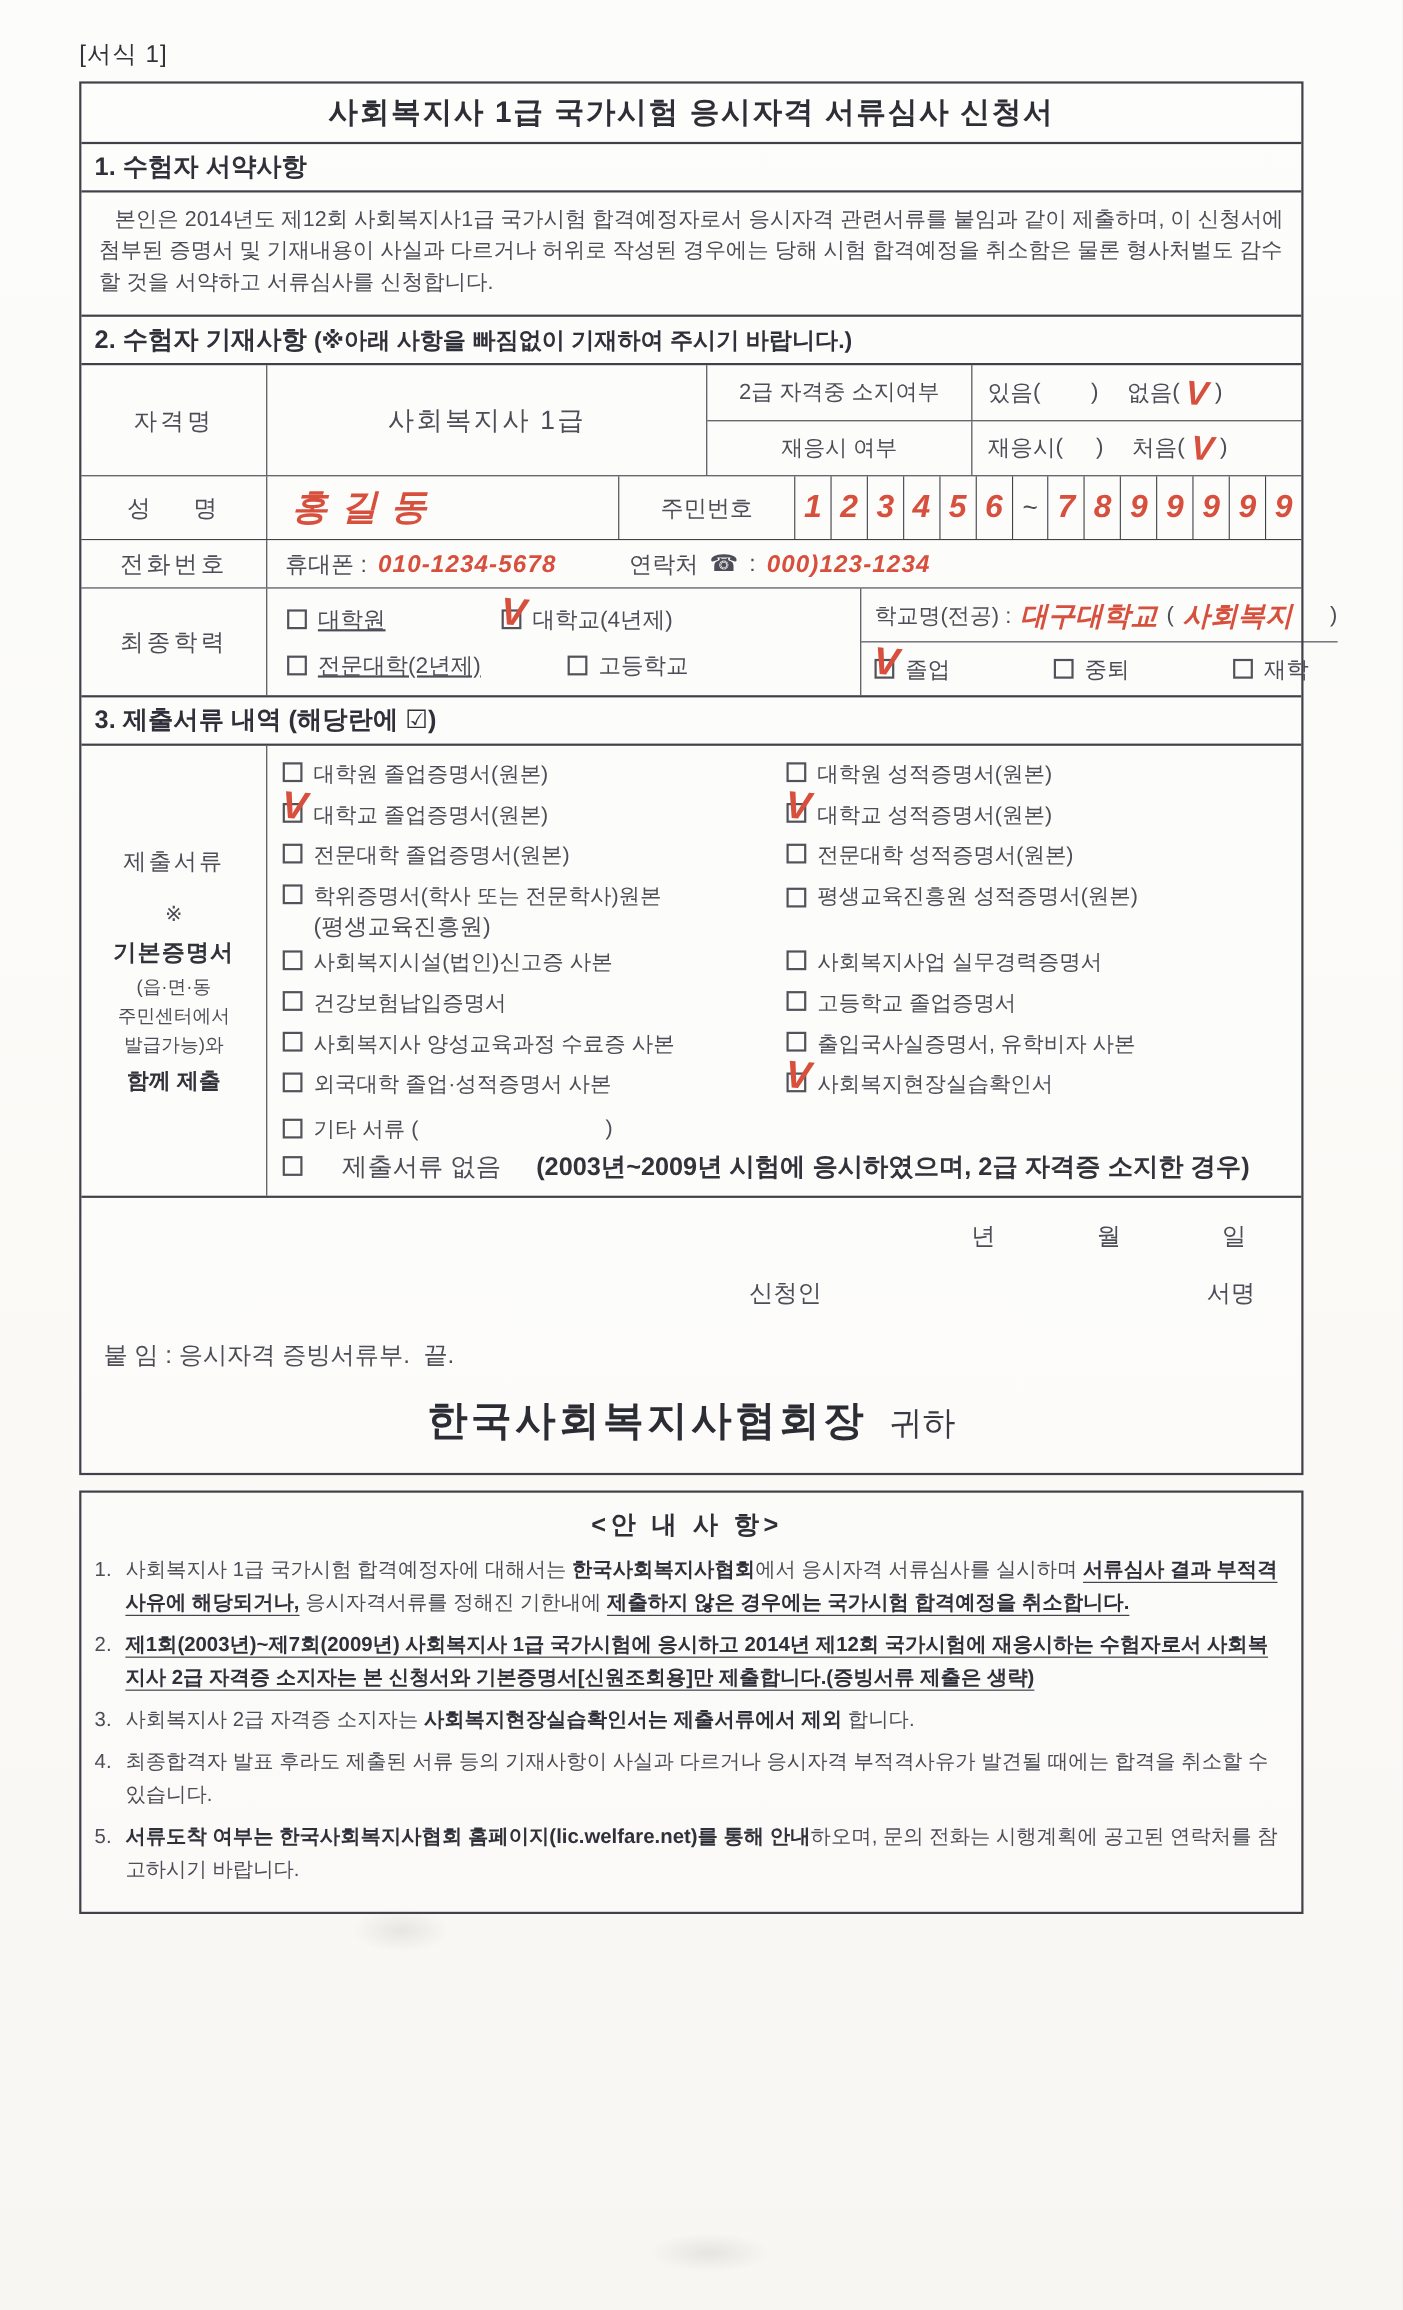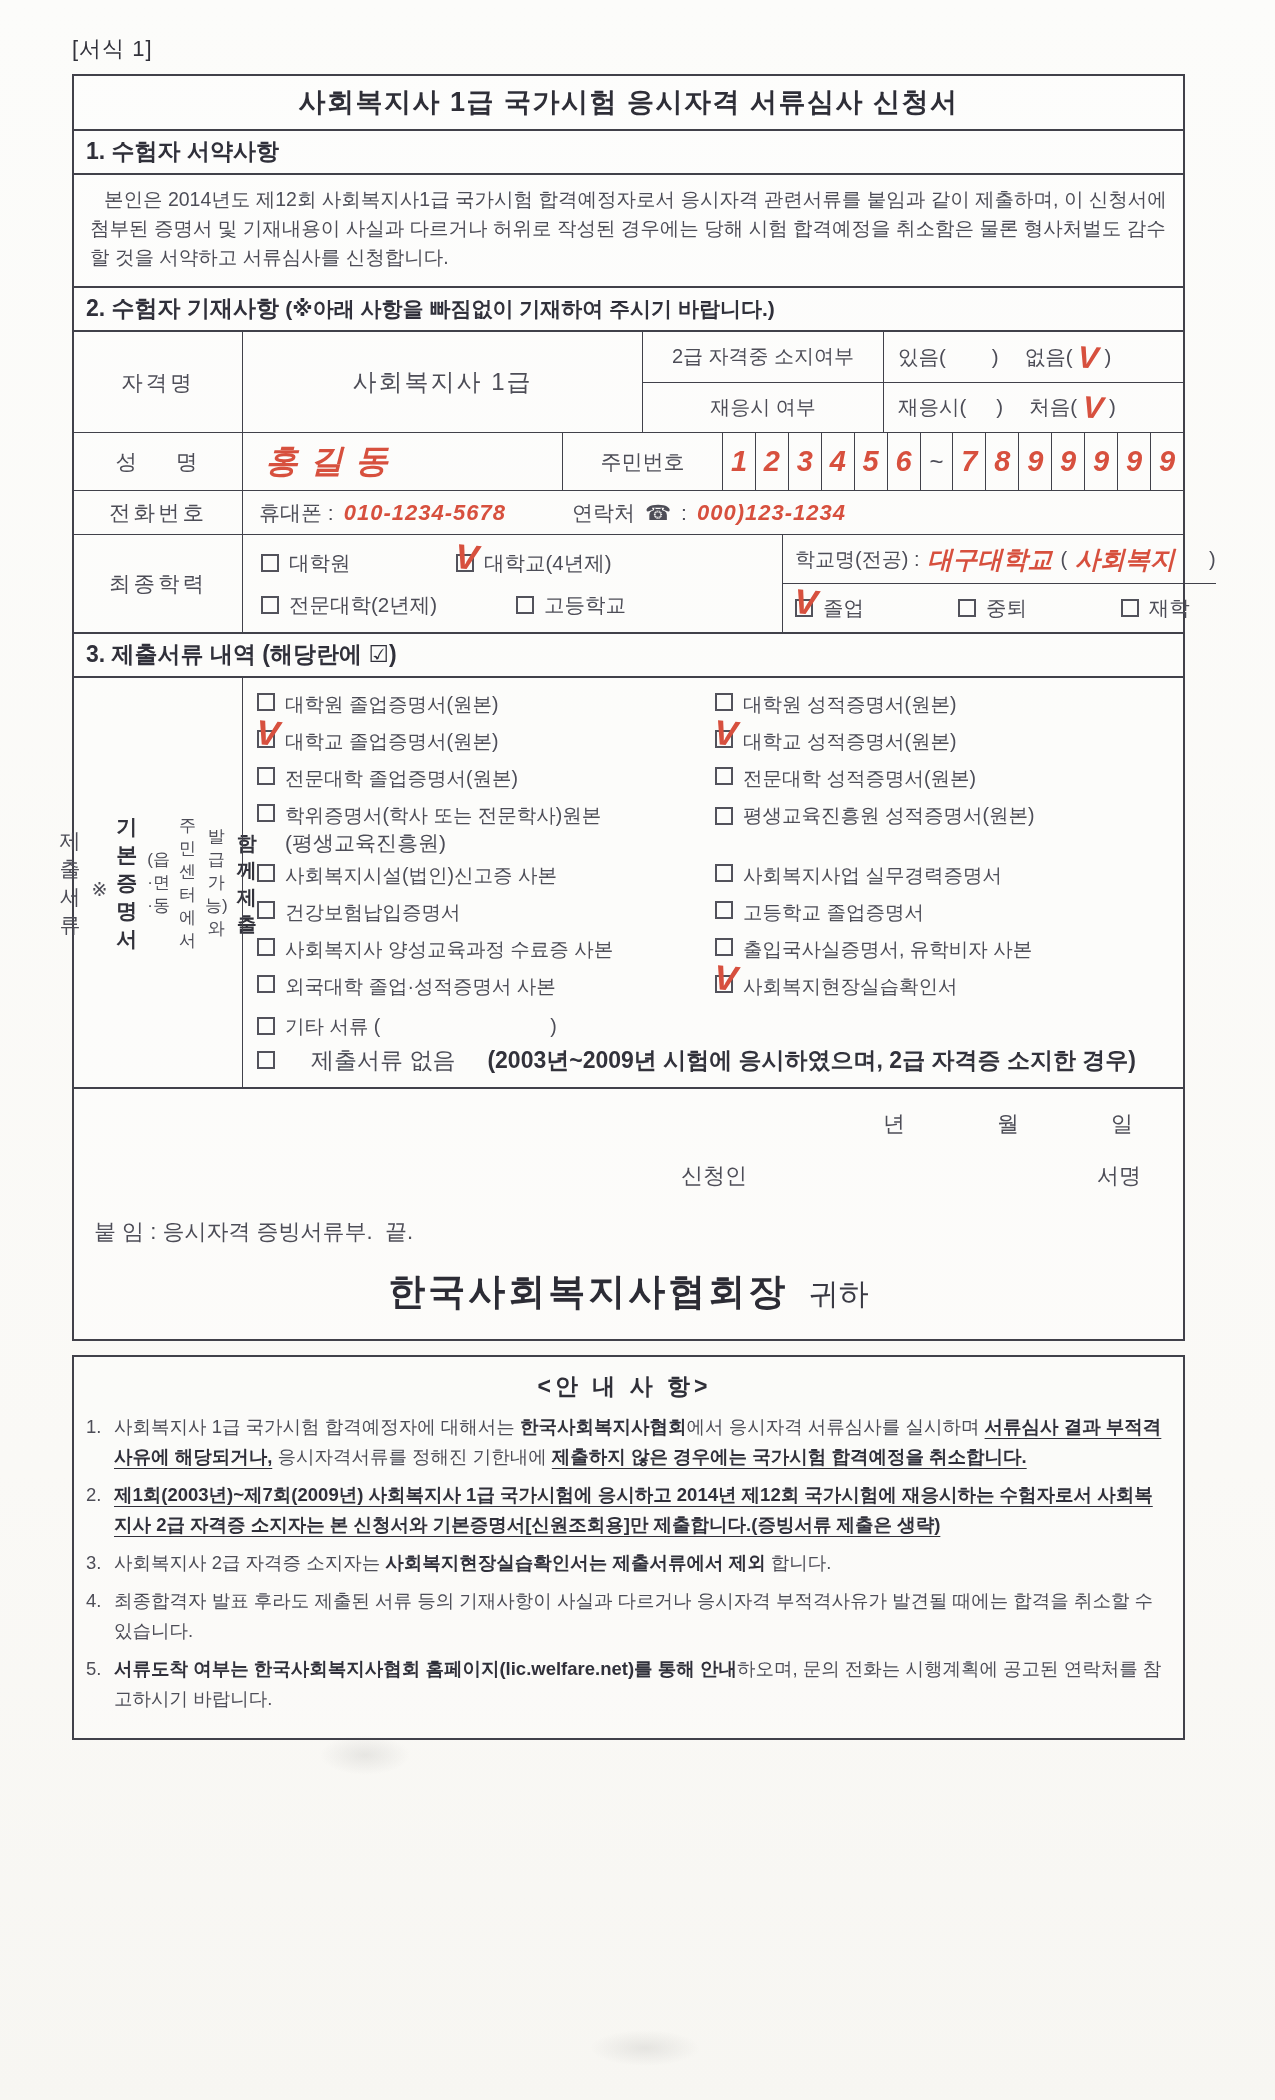--- a/index.html
+++ b/index.html
@@ -53,36 +53,36 @@
   .digit{color:var(--red);font-size:29px;font-weight:bold;font-style:italic;}
   .tilde{color:var(--ink);font-size:24px;}
   .rowC{height:44px;}
   .phone-cell{flex:1;padding-left:16px;font-size:21px;gap:10px;}
   .hand-val{color:var(--red);font-size:22px;font-weight:bold;font-style:italic;letter-spacing:1px;}
   .phone-gap{display:inline-block;width:46px;}
   .rowD{height:98px;}
   .edu-opts{width:540px;flex:none;flex-direction:column;align-items:stretch;justify-content:center;gap:14px;padding:6px 0 6px 18px;display:flex;}
   .edu-line{display:flex;align-items:center;}
   .edu-opt{display:flex;align-items:center;font-size:20.5px;}
-  .edu-opt.first{width:195px;}
+  .edu-opt.first{width:195px;text-decoration:underline;}
   .school-stack{flex:1;display:flex;flex-direction:column;}
   .school-stack .srow2{flex:1;display:flex;align-items:center;padding-left:12px;}
   .school-stack .srow2 + .srow2{border-top:1.5px solid var(--line);}
   .school-line{font-size:20px;display:flex;align-items:center;gap:8px;white-space:nowrap;}
   .hand-school{color:var(--red);font-size:25px;font-weight:bold;font-style:italic;}
   .status-opts{display:flex;width:100%;justify-content:space-between;padding-right:26px;}
   .status-opt{display:flex;align-items:center;font-size:20.5px;}
 
   
   .cb{position:relative;width:18px;height:18px;border:2px solid #52525b;background:transparent;flex:none;display:inline-block;margin-right:10px;}
   .vmark{position:absolute;left:-3px;top:-17px;color:var(--red);font-size:35px;font-weight:bold;font-style:italic;line-height:1;transform:rotate(5deg);}
 
   
   .s3-body{display:flex;border-top:2px solid var(--line);}
-  .side-cell{width:168px;flex:none;display:flex;flex-direction:row;align-items:center;justify-content:center;gap:9px;padding:12px 4px;text-align:center;}
+  .side-cell{width:168px;flex:none;display:flex;flex-direction:column;align-items:center;justify-content:center;gap:9px;padding:12px 4px;text-align:center;}
   .side-l1{font-size:21px;letter-spacing:2px;}
   .side-l2{font-size:19px;margin-top:14px;}
   .side-l3{font-size:21px;font-weight:bold;color:var(--ink-b);letter-spacing:1px;}
   .side-sm{font-size:17px;margin:-3px 0;}
   .side-l7{font-size:20px;font-weight:bold;color:var(--ink-b);margin-top:2px;}
   .chk-area{flex:1;border-left:1.5px solid var(--line);padding:12px 10px 10px 14px;display:flex;flex-direction:column;}
   .chk-row{display:flex;min-height:37px;align-items:flex-start;}
   .chk-row.tall{min-height:60px;}
   .chk-item{display:flex;align-items:flex-start;font-size:19.5px;line-height:24px;padding-top:2px;}
   .chk-item .cb{margin-top:1px;}

